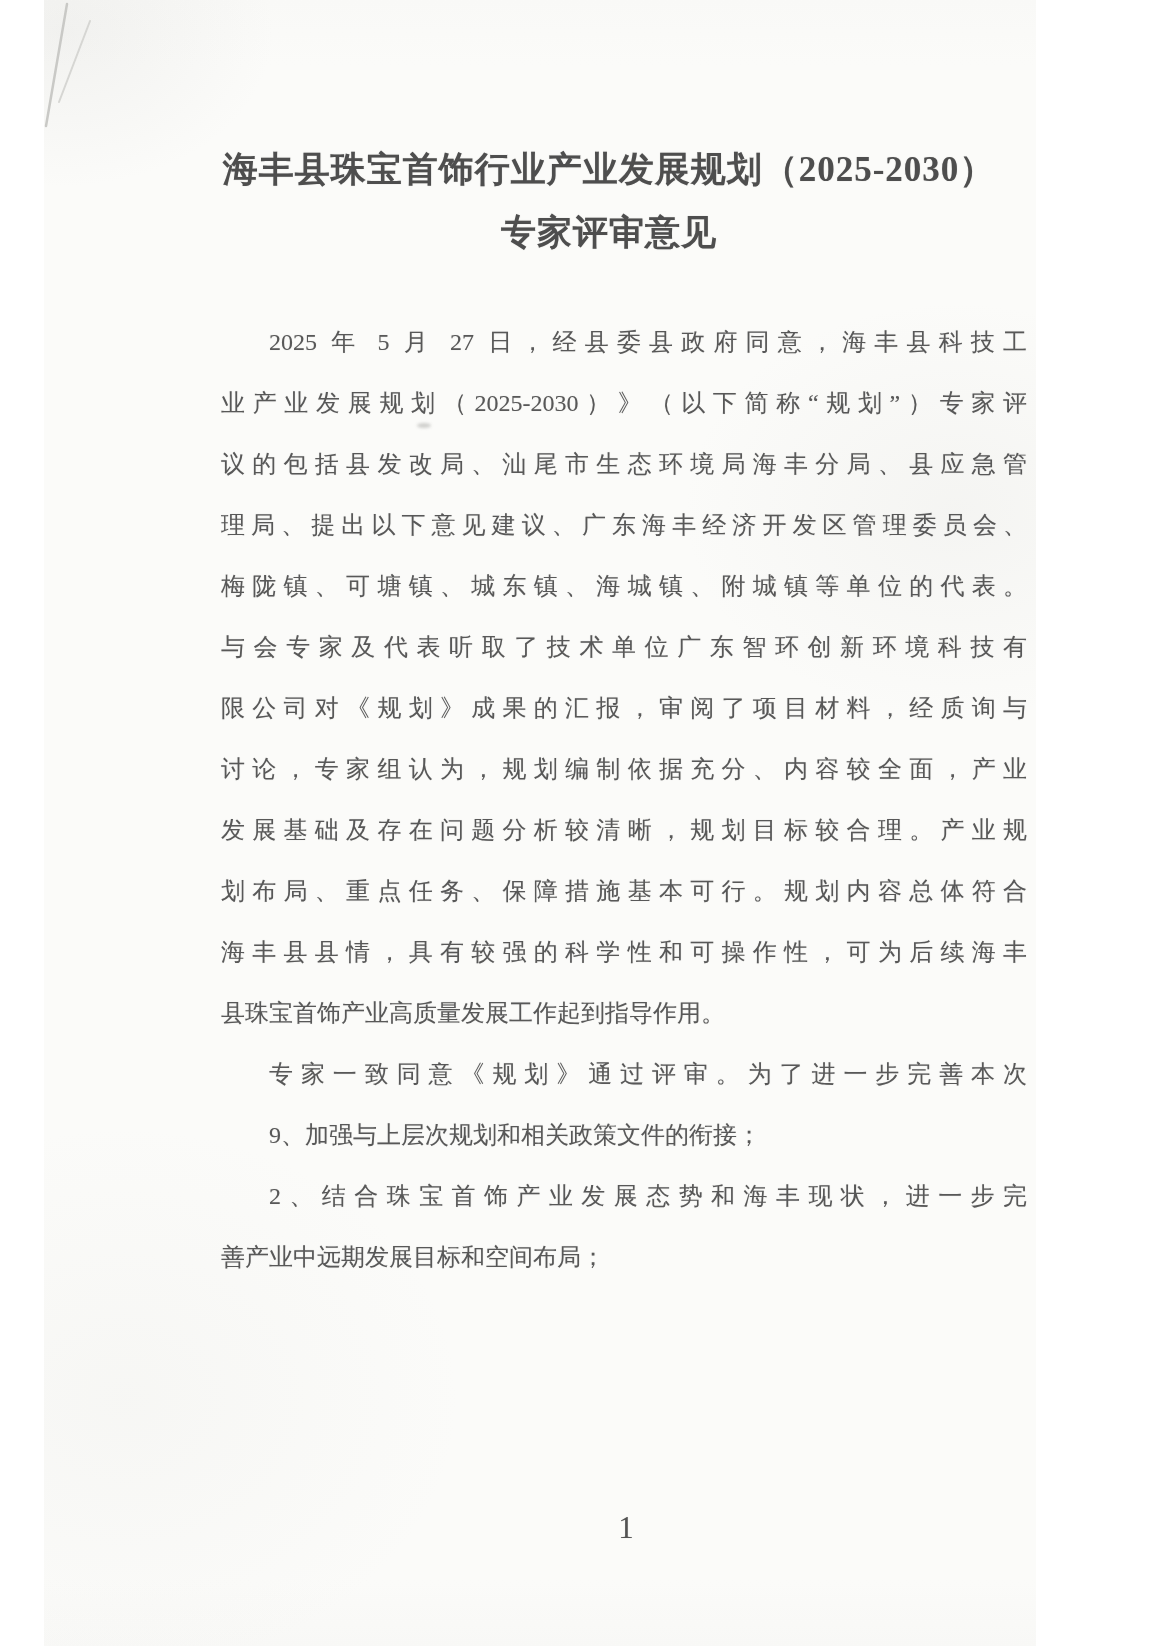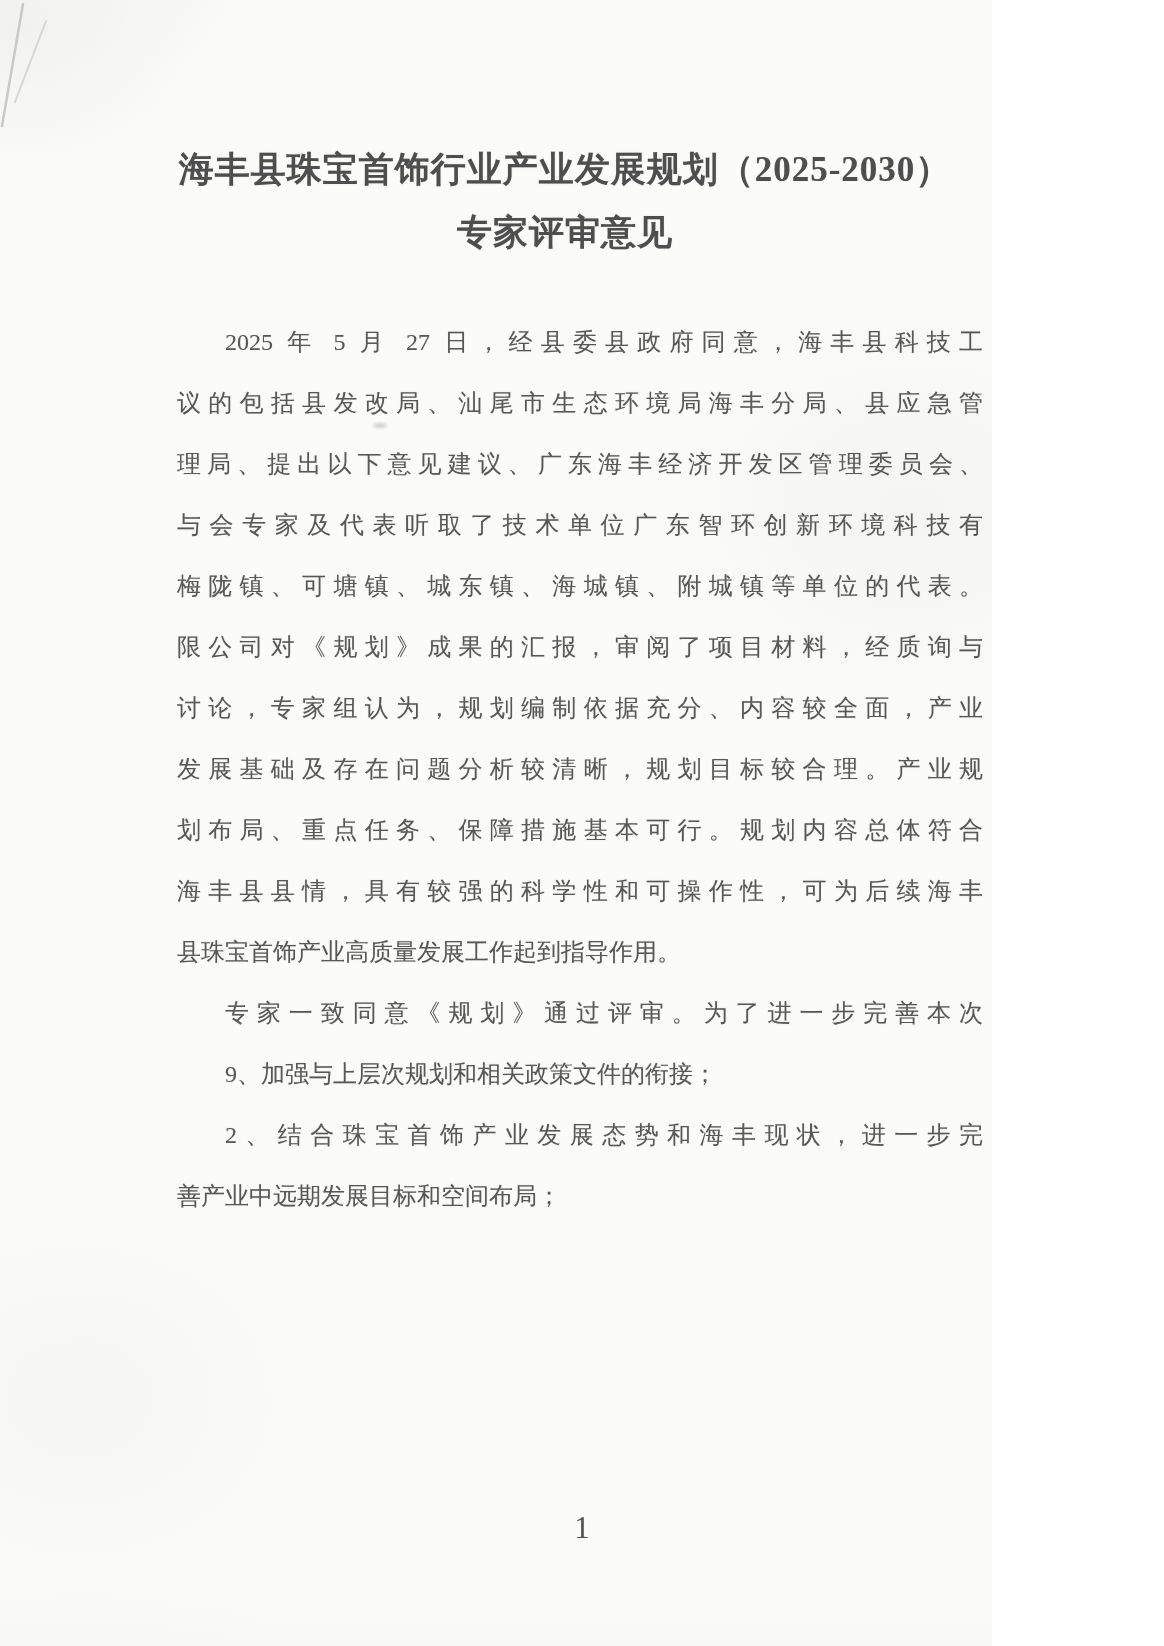--- a/index.html
+++ b/index.html
@@ -16,20 +16,21 @@
     position: relative;
     width: 992px;
     height: 1646px;
     overflow: hidden;
     background:
       radial-gradient(ellipse 420px 320px at 92% 31%, rgba(205,205,200,0.14), transparent 65%),
       radial-gradient(ellipse 300px 220px at 2% 2%, rgba(195,195,192,0.16), transparent 70%),
       radial-gradient(ellipse 520px 420px at 8% 85%, rgba(208,208,203,0.10), transparent 65%),
       linear-gradient(180deg, #f9f9f7 0%, #fbfbf9 4%, #fbfbf9 96%, #f8f8f6 100%);
     color: #575757;
+    margin-left: 44px;
   }
   
   .fold-svg {
     position: absolute;
     top: 0;
     left: 0;
   }
   
   .smudge {
     position: absolute;
@@ -103,24 +104,25 @@
 
     <div class="doc-title">
       <div>海丰县珠宝首饰行业产业发展规划（2025-2030）</div>
       <div>专家评审意见</div>
     </div>
 
     <div class="doc-body">
 
       <div>
         <div class="ln first">2025 年 5 月 27 日，经县委县政府同意，海丰县科技工</div>
+        <div class="ln">业产业发展规划（2025-2030）》（以下简称“规划”）专家评</div>
         <div class="ln">议的包括县发改局、汕尾市生态环境局海丰分局、县应急管</div>
         <div class="ln">理局、提出以下意见建议、广东海丰经济开发区管理委员会、</div>
+        <div class="ln">梅陇镇、可塘镇、城东镇、海城镇、附城镇等单位的代表。</div>
         <div class="ln">与会专家及代表听取了技术单位广东智环创新环境科技有</div>
-        <div class="ln">梅陇镇、可塘镇、城东镇、海城镇、附城镇等单位的代表。</div>
         <div class="ln">限公司对《规划》成果的汇报，审阅了项目材料，经质询与</div>
         <div class="ln">讨论，专家组认为，规划编制依据充分、内容较全面，产业</div>
         <div class="ln">发展基础及存在问题分析较清晰，规划目标较合理。产业规</div>
         <div class="ln">划布局、重点任务、保障措施基本可行。规划内容总体符合</div>
         <div class="ln">海丰县县情，具有较强的科学性和可操作性，可为后续海丰</div>
         <div class="ln last">县珠宝首饰产业高质量发展工作起到指导作用。</div>
       </div>
 
       <div>
         <div class="ln first">专家一致同意《规划》通过评审。为了进一步完善本次</div>

